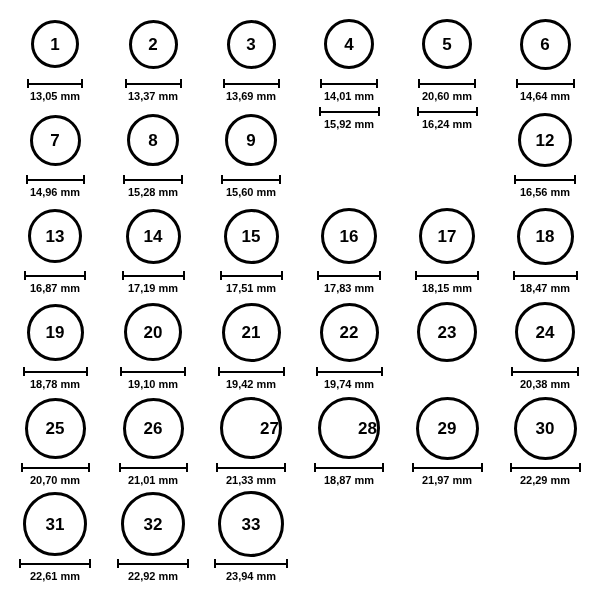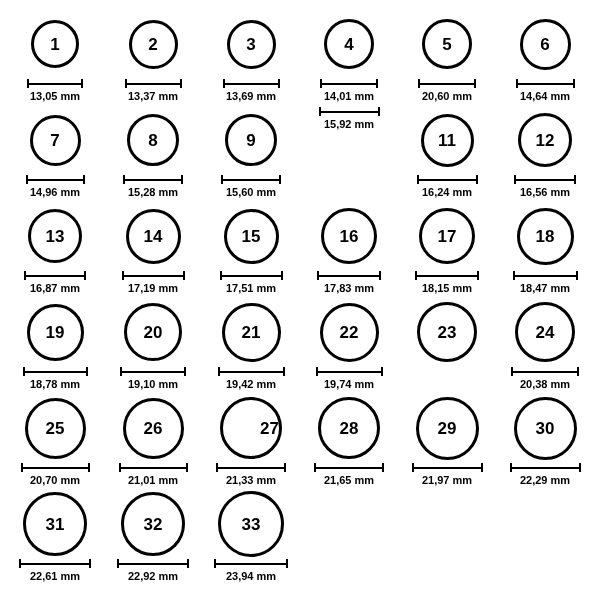--- a/index.html
+++ b/index.html
@@ -247,25 +247,20 @@
         <div class="measure">
           <div class="caliper" style="width: 61px;">
             <div class="bar"></div>
             <div class="tick left"></div>
             <div class="tick right"></div>
           </div>
           <div class="mm-label">15,92 mm</div>
         </div>
       </div>
       <div class="ring-cell">
-        <div class="circle-wrap">
-          <div class="circle" style="width: 53px; height: 53px;">
-            <span class="size-num">11</span>
-          </div>
-        </div>
         <div class="measure">
           <div class="caliper" style="width: 61px;">
             <div class="bar"></div>
             <div class="tick left"></div>
             <div class="tick right"></div>
           </div>
           <div class="mm-label">16,24 mm</div>
         </div>
       </div>
       <div class="ring-cell">
@@ -501,31 +496,31 @@
           <div class="caliper" style="width: 70px;">
             <div class="bar"></div>
             <div class="tick left"></div>
             <div class="tick right"></div>
           </div>
           <div class="mm-label">21,33 mm</div>
         </div>
       </div>
       <div class="ring-cell">
         <div class="circle-wrap">
-          <div class="circle" style="width: 62px; height: 62px;">
+          <div class="circle" style="width: 62px; height: 62px; justify-content: flex-end;">
             <span class="size-num">28</span>
           </div>
         </div>
         <div class="measure">
           <div class="caliper" style="width: 70px;">
             <div class="bar"></div>
             <div class="tick left"></div>
             <div class="tick right"></div>
           </div>
-          <div class="mm-label">21,65 mm</div>
+          <div class="mm-label">18,87 mm</div>
         </div>
       </div>
       <div class="ring-cell">
         <div class="circle-wrap">
           <div class="circle" style="width: 63px; height: 63px;">
             <span class="size-num">29</span>
           </div>
         </div>
         <div class="measure">
           <div class="caliper" style="width: 71px;">

